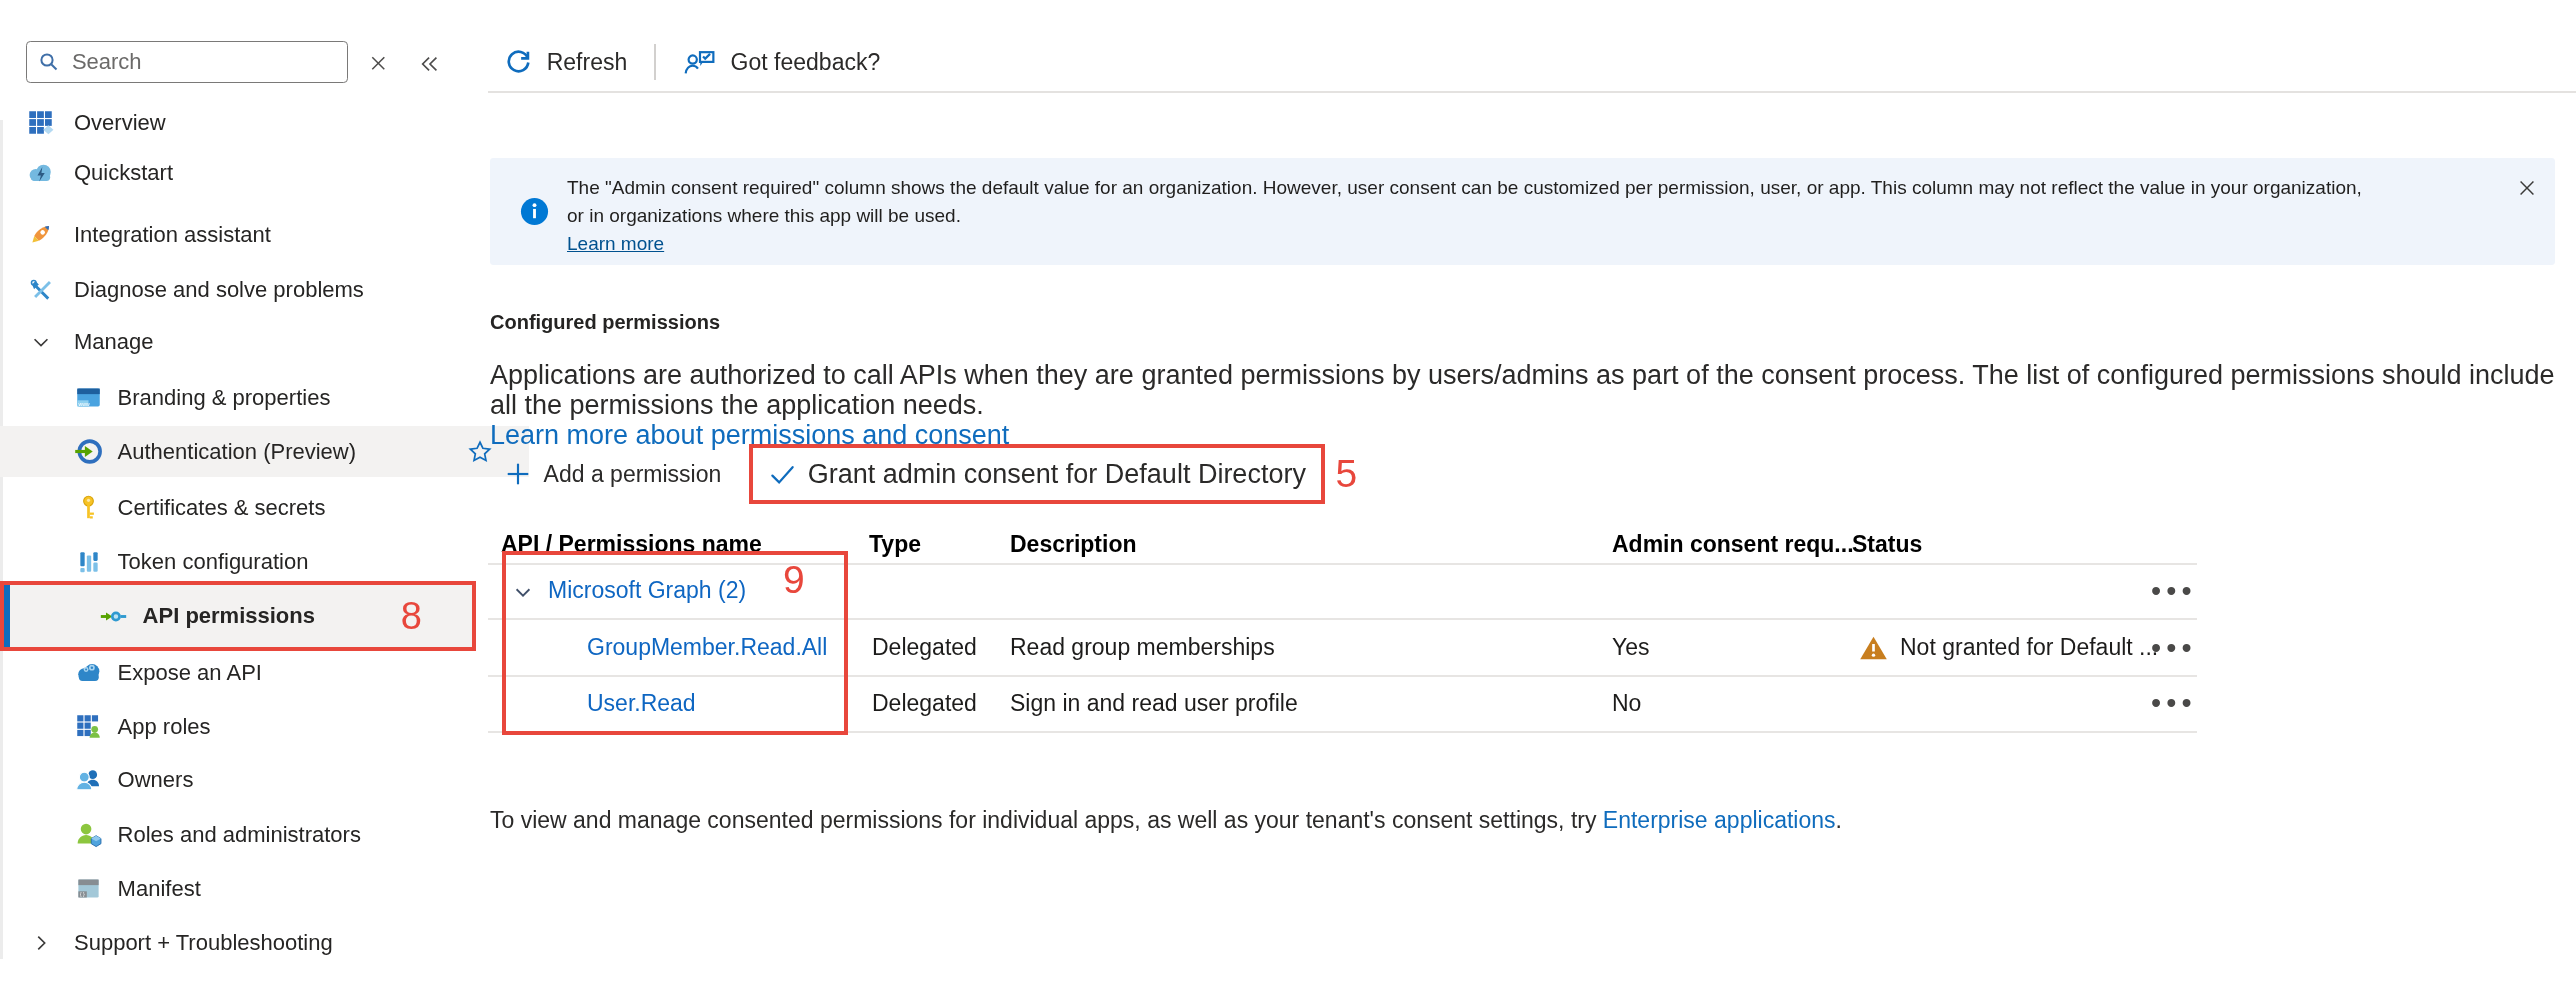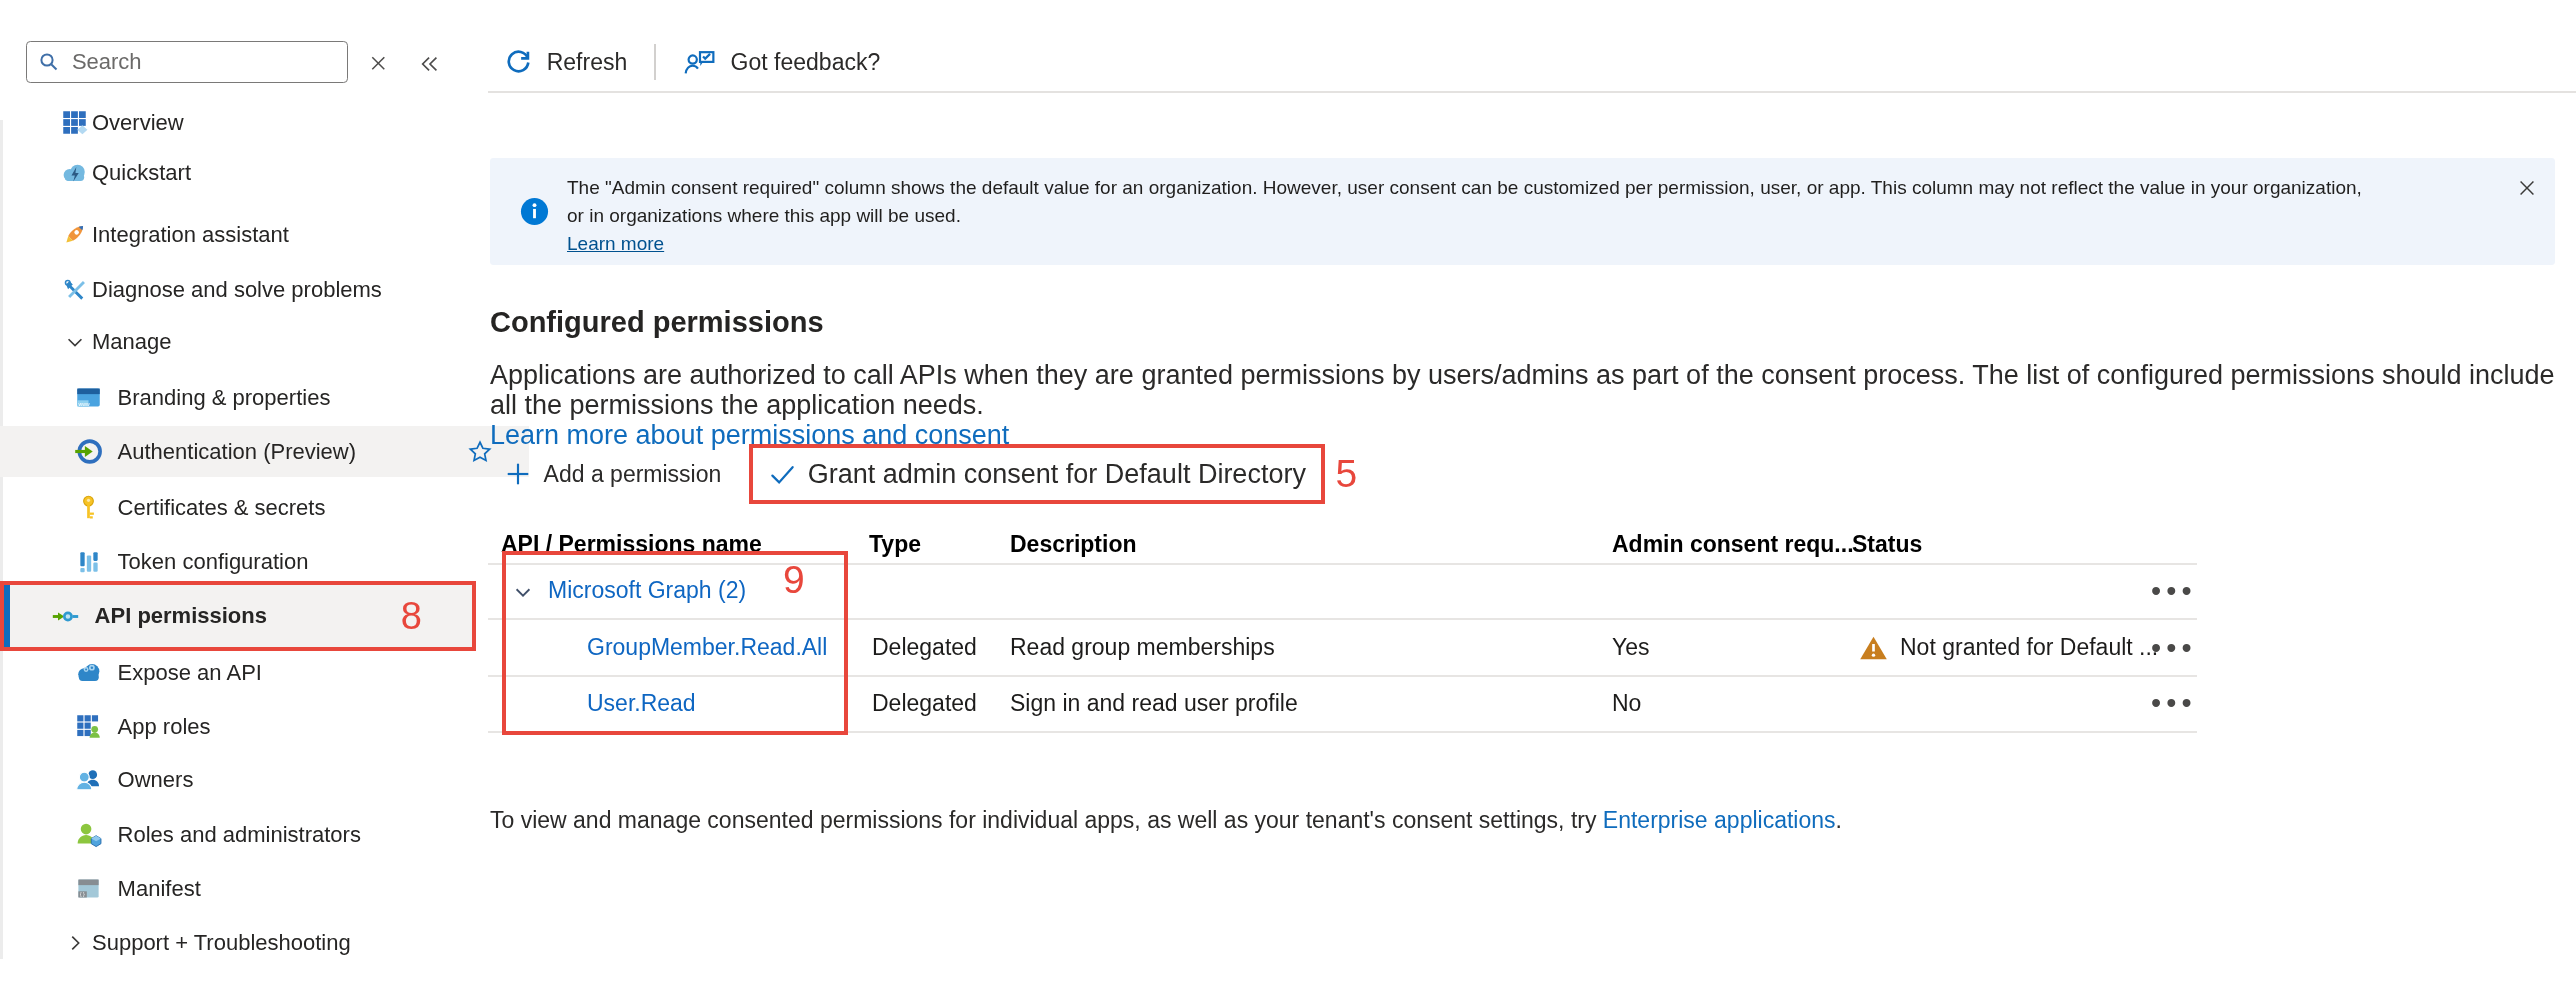--- a/index.html
+++ b/index.html
@@ -10,44 +10,44 @@
   .sidebar{position:absolute;left:0;top:0;width:484px;height:990px;background:#fff}
   .sb-scroll{position:absolute;left:0;top:120px;width:2.6px;height:839px;background:#ececec}
   .search-box{position:absolute;left:26px;top:41px;width:322px;height:42px;border:1.7px solid #7a7978;
       border-radius:4.3px;box-sizing:border-box;display:flex;align-items:center;padding:0 10.3px;gap:8.6px;background:#fff}
   .search-box input{border:none;outline:none;width:100%;font-size:22px;font-family:inherit;color:#3b3a39;background:transparent}
   .search-box input::placeholder{color:#6b6a69}
   .sb-btn{position:absolute;width:31px;height:31px;display:flex;align-items:center;justify-content:center;cursor:pointer}
   .nav-item{position:absolute;left:0;width:480px;height:51px;display:flex;align-items:center;
       font-size:22px;color:#262524;cursor:pointer;white-space:nowrap}
   .nav-item .ic{width:29px;height:29px;flex:0 0 29px;display:flex;align-items:center;justify-content:center}
-  .lvl0{padding-left:60px;gap:3px}
+  .lvl0{padding-left:26px;gap:19px}
   .lvl1{padding-left:74px;gap:14.6px}
   .nav-item.hl{background:#f3f2f1;width:455px}
   .nav-item.sel{background:#f3f2f1;border:4.3px solid #E8473C;width:476px;height:70px;top:581px;
-      box-sizing:border-box;font-weight:700;padding-left:47px}
+      box-sizing:border-box;font-weight:700;padding-left:95px}
   .selbar{position:absolute;left:0;top:0;width:6px;height:100%;background:#0f6cbd}
   .ann8{margin-left:auto;margin-right:50px;font-size:38px;font-weight:400;color:#E8473C}
   .star{margin-left:auto;margin-right:36px}
   
   .toolbar{position:absolute;left:504px;top:38px;height:48px;display:flex;align-items:center;
       font-size:23px;color:#2b2a29}
   .toolbar .tlabel{margin-left:13.7px;cursor:pointer}
   .tb-div{width:1.7px;height:36px;background:#d2d0ce;margin:0 27px}
   .hr-top{position:absolute;left:488px;top:91px;width:2088px;height:1.7px;background:#e4e2e0}
   
   .banner{position:absolute;left:490px;top:158px;width:2065px;height:107px;background:#eff4fb;
       border-radius:3.4px;display:flex;align-items:center;padding-left:29px;box-sizing:border-box}
   .banner .txt{margin-left:17px;margin-top:8.6px;font-size:19px;line-height:28px;color:#201f1e}
   .banner .txt span{display:block;white-space:nowrap}
   .lm{color:#00518f;text-decoration:underline;cursor:pointer}
   .banner-close{position:absolute;right:14.6px;top:16.3px;width:27px;height:27px;display:flex;
       align-items:center;justify-content:center;cursor:pointer}
   
-  .h2{position:absolute;left:490px;top:305px;font-size:29px;line-height:34px;font-weight:700;color:#252423}
+  .h2{position:absolute;left:490px;top:305px;font-size:20px;line-height:34px;font-weight:700;color:#252423}
   .desc{position:absolute;left:490px;top:360px;font-size:27px;line-height:30px;color:#2b2a29}
   .desc span{display:block;white-space:nowrap}
   a.blue,.blue{color:#0f6cbd;text-decoration:none;cursor:pointer}
   .cmdrow{position:absolute;left:490px;top:443px;height:62px;display:flex;align-items:center}
   .addbtn{display:flex;align-items:center;gap:13px;padding-left:14.6px;font-size:23px;color:#2b2a29;cursor:pointer}
   .grantbox{margin-left:28px;height:60px;border:4.3px solid #E8473C;box-sizing:border-box;display:flex;
       align-items:center;gap:12px;padding:0 15.4px;font-size:27px;color:#2b2a29;cursor:pointer}
   .ann10{margin-left:10.3px;font-size:39px;color:#E8473C}
   
   .table{position:absolute;left:488px;top:0;width:1709px;height:771px}

